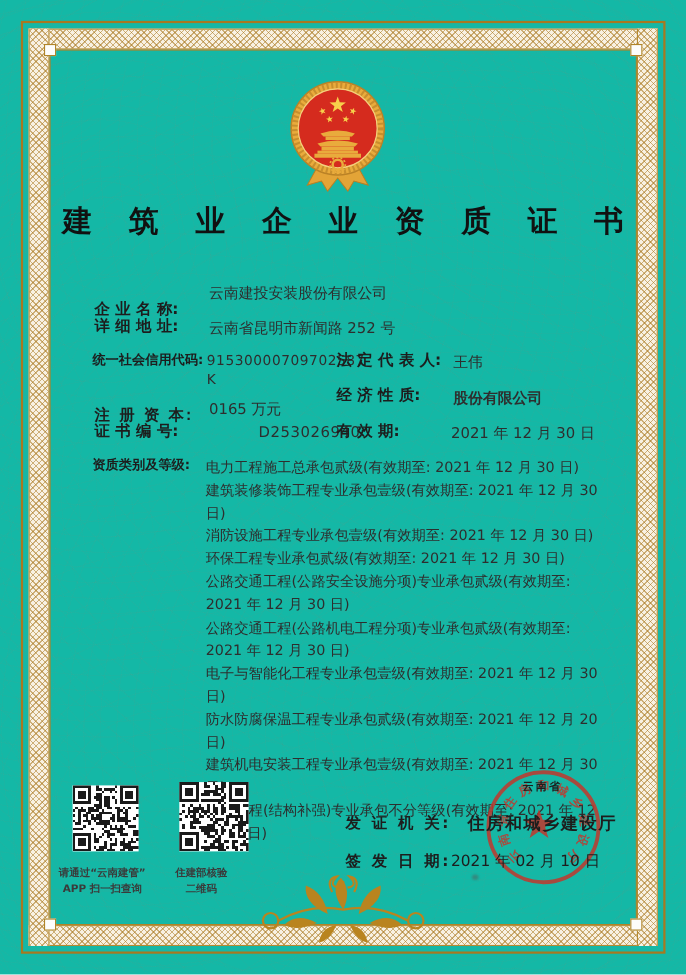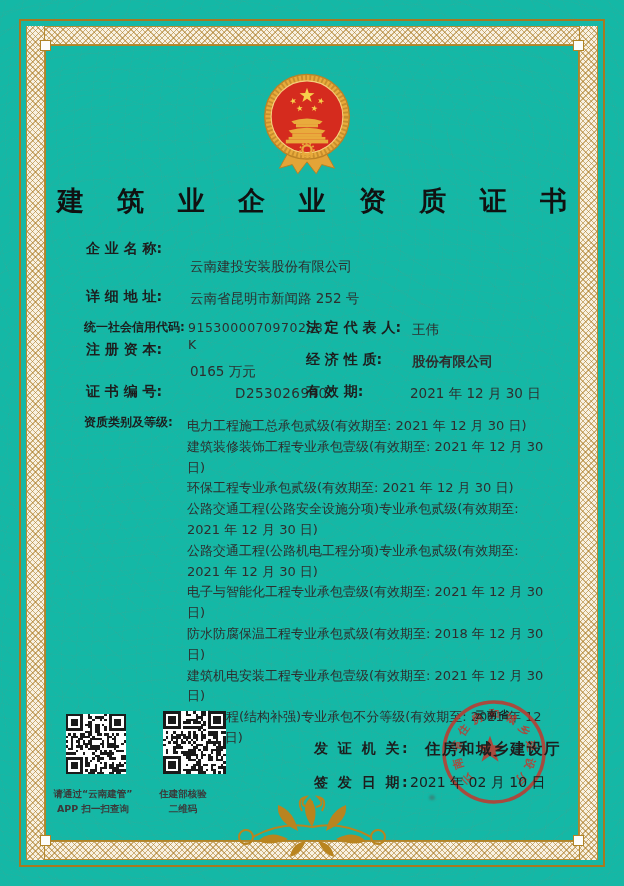--- a/index.html
+++ b/index.html
@@ -115,51 +115,52 @@
       <rect x="34" y="66" width="32" height="4"></rect>
       <rect x="30" y="70" width="40" height="3"></rect>
       <rect x="27" y="73" width="46" height="4"></rect>
     </g>
     <circle cx="50" cy="84" r="5" fill="none" stroke="#e9ab3c" stroke-width="2.5"></circle>
     <circle cx="50" cy="84" r="7.5" fill="none" stroke="#e9ab3c" stroke-width="1.8" stroke-dasharray="2 2.2"></circle>
   </svg>
 
   <div class="title">建 筑 业 企 业 资 质 证 书</div>
 
-  <div class="f-label" style="left:86px;top:240px;">企 业 名 称:</div>
+  <div class="f-label" style="left:86px;top:272px;">企 业 名 称:</div>
   <div class="f-value" style="left:190px;top:258px;">云南建投安装股份有限公司</div>
 
   <div class="f-label" style="left:86px;top:288px;">详 细 地 址:</div>
   <div class="f-value" style="left:190px;top:290px;">云南省昆明市新闻路 252 号</div>
 
   <div class="f-label small" style="left:84px;top:319px;">统一社会信用代码:</div>
   <div class="f-value credit-value" style="left:188px;top:320px;white-space:pre-line;">91530000709702587
 K</div>
   <div class="f-label" style="left:306px;top:319px;">法 定 代 表 人:</div>
   <div class="f-value" style="left:412px;top:321px;">王伟</div>
 
-  <div class="f-label" style="left:86px;top:341px;">注 册 资 本:</div>
+  <div class="f-label" style="left:86px;top:369px;font-family:Liberation Mono, monospace;">注 册 资 本:</div>
   <div class="f-value" style="left:190px;top:363px;">0165 万元</div>
   <div class="f-label" style="left:306px;top:351px;">经 济 性 质:</div>
   <div class="f-value" style="left:412px;top:353px;font-weight:bold;">股份有限公司</div>
 
   <div class="f-label" style="left:86px;top:383px;">证 书 编 号:</div>
   <div class="f-value" style="left:188px;top:385px;letter-spacing:.5px;margin-left:47px;">D253026940</div>
   <div class="f-label" style="left:306px;top:383px;">有  效  期:</div>
   <div class="f-value" style="left:410px;top:385px;">2021 年 12 月 30 日</div>
 
   <div class="f-label small" style="left:84px;top:414px;">资质类别及等级:</div>
   <div class="qlist">
     <div class="q-item">电力工程施工总承包贰级(有效期至: 2021 年 12 月 30 日)</div>
   <div class="q-item">建筑装修装饰工程专业承包壹级(有效期至: 2021 年 12 月 30 日)</div>
+      <div class="q-item">消防设施工程专业承包壹级(有效期至: 2021 年 12 月 30 日)</div>
       <div class="q-item">环保工程专业承包贰级(有效期至: 2021 年 12 月 30 日)</div>
       <div class="q-item">公路交通工程(公路安全设施分项)专业承包贰级(有效期至: 2021 年 12 月 30 日)</div>
       <div class="q-item">公路交通工程(公路机电工程分项)专业承包贰级(有效期至: 2021 年 12 月 30 日)</div>
       <div class="q-item">电子与智能化工程专业承包壹级(有效期至: 2021 年 12 月 30 日)</div>
-      <div class="q-item">防水防腐保温工程专业承包贰级(有效期至: 2018 年 12 月 30 日)</div>
+      <div class="q-item">防水防腐保温工程专业承包贰级(有效期至: 2021 年 12 月 20 日)</div>
       <div class="q-item">建筑机电安装工程专业承包壹级(有效期至: 2021 年 12 月 30 日)</div>
       <div class="q-item">特种工程(结构补强)专业承包不分等级(有效期至: 2021 年 12 月 30 日)</div>
     </div>
 
   <div class="qr" style="left:66px;top:714px;width:60px;height:60px;">
       <svg viewBox="0 0 25 25" shape-rendering="crispEdges">
         <rect x="9" y="0" width="1" height="1" fill="#1a1a1a"></rect>
         <rect x="16" y="0" width="1" height="1" fill="#1a1a1a"></rect>
         <rect x="9" y="1" width="1" height="1" fill="#1a1a1a"></rect>
         <rect x="10" y="1" width="1" height="1" fill="#1a1a1a"></rect>

